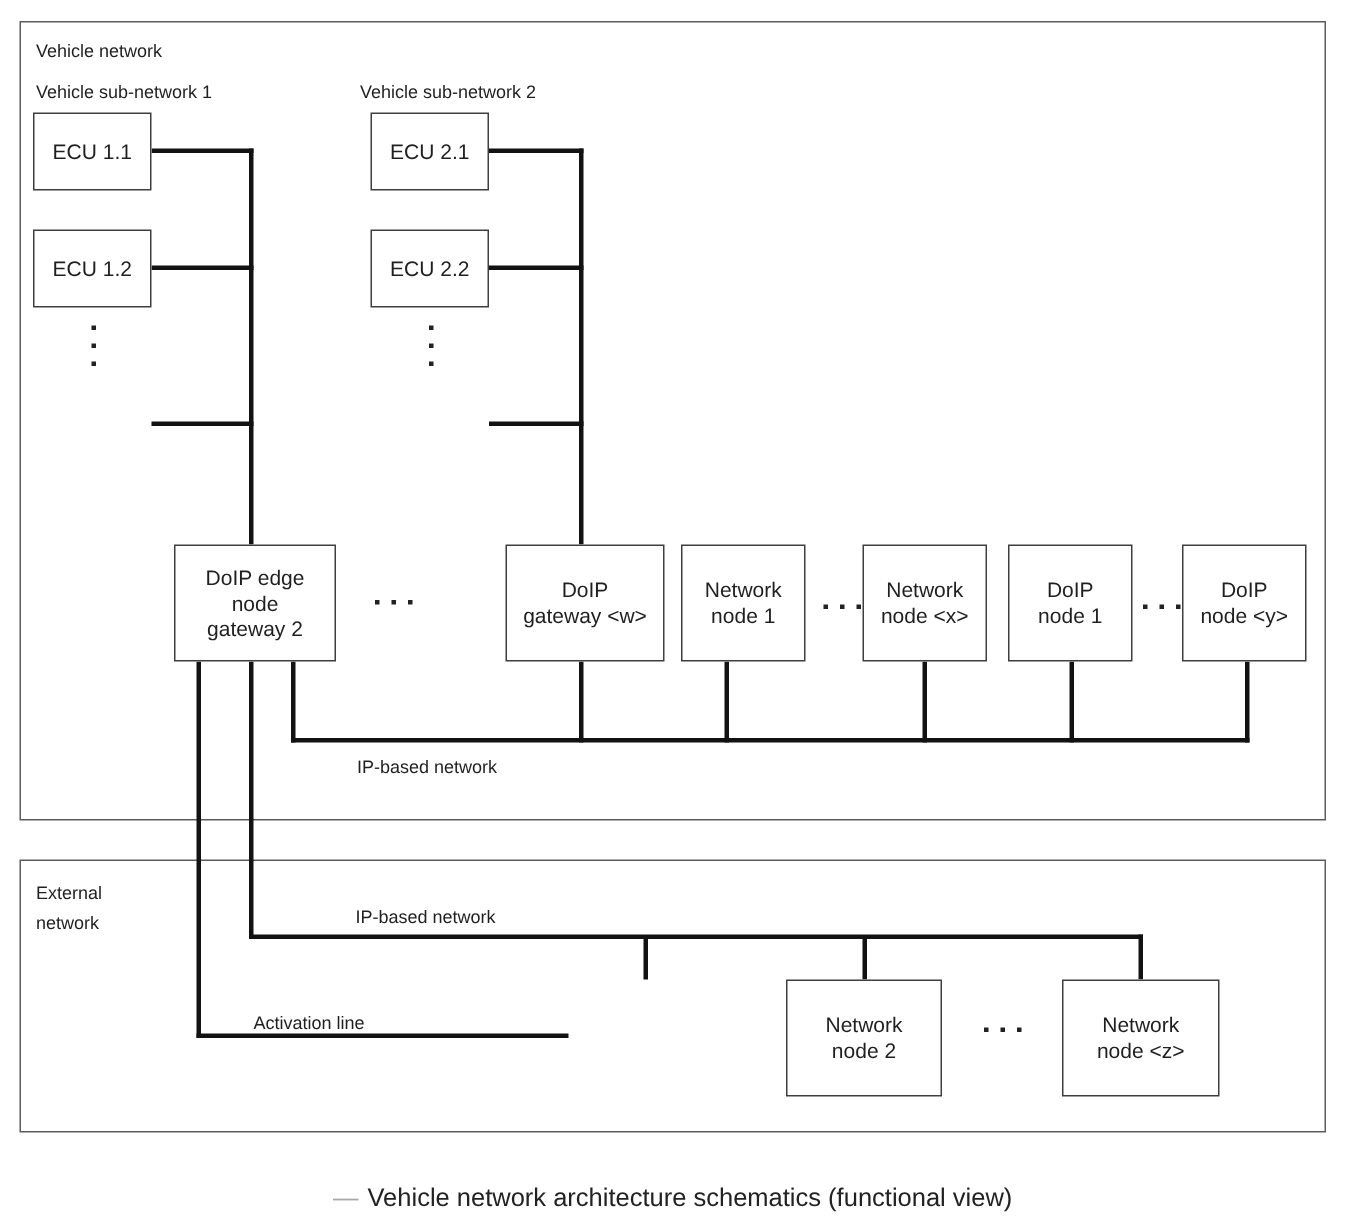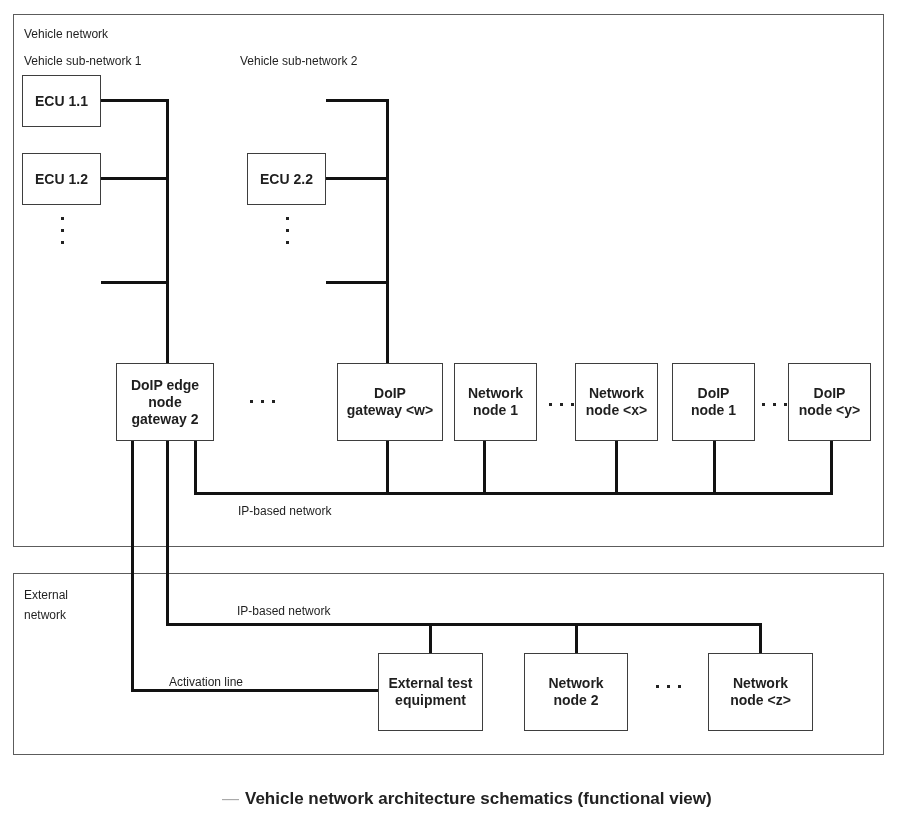--- a/index.html
+++ b/index.html
@@ -26,34 +26,33 @@
     border:1.5px solid var(--box_border,#3e3e3e);
     background:#ffffff;
     display:flex;
     flex-direction:column;
     align-items:center;
     justify-content:center;
     text-align:center;
     font-size:14px;
     line-height:17px;
     white-space:nowrap;
-    font-weight:bold;
   }
   .ecu{width:79px;height:52px;}
   .lbl{position:absolute;white-space:nowrap;font-size:12px;line-height:20px;}
   .hdots{position:absolute;display:flex;gap:8px;}
   .vdots{position:absolute;display:flex;flex-direction:column;gap:9px;}
   .hdots i,.vdots i{display:block;width:3px;height:3px;background:#222;}
   .caption{
     position:absolute;left:222px;top:789px;
     display:flex;align-items:baseline;gap:6px;
     font-size:17px;
   }
   .caption .dash{color:var(--caption_dash,#a8a8a8);font-weight:400;}
-  .caption .txt{font-weight:700;color:#222;}
+  .caption .txt{font-weight:400;color:#222;}
 </style>
 </head>
 <body>
 
 <div id="canvas">
 
   <div class="outer" style="left:13px;top:14px;width:871px;height:533px"></div>
   <div class="outer" style="left:13px;top:573px;width:871px;height:182px"></div>
 
   <div class="wire" style="left:101px;top:99px;width:68px;height:3px"></div>
@@ -113,25 +112,28 @@
       <i></i>
     </div>
 
   <div class="node ecu" style="left:22px;top:75px">
     <div>ECU 1.1</div>
   </div>
   <div class="node ecu" style="left:22px;top:153px">
     <div>ECU 1.2</div>
   </div>
 
+  <div class="node ecu" style="left:247px;top:75px">
+    <div>ECU 2.1</div>
+  </div>
   <div class="node ecu" style="left:247px;top:153px">
     <div>ECU 2.2</div>
   </div>
 
-  <div class="node" style="left:116px;top:363px;width:98px;height:78px">
+  <div class="node" style="left:116px;top:363px;width:108px;height:78px">
     <div>DoIP edge</div>
     <div>node</div>
     <div>gateway 2</div>
   </div>
   <div class="node" style="left:337px;top:363px;width:106px;height:78px">
     <div>DoIP</div>
     <div>gateway &lt;w&gt;</div>
   </div>
   <div class="node" style="left:454px;top:363px;width:83px;height:78px">
     <div>Network</div>
@@ -143,24 +145,20 @@
   </div>
   <div class="node" style="left:672px;top:363px;width:83px;height:78px">
     <div>DoIP</div>
     <div>node 1</div>
   </div>
   <div class="node" style="left:788px;top:363px;width:83px;height:78px">
     <div>DoIP</div>
     <div>node &lt;y&gt;</div>
   </div>
 
-  <div class="node" style="left:378px;top:653px;width:105px;height:78px">
-    <div>External test</div>
-    <div>equipment</div>
-  </div>
   <div class="node" style="left:524px;top:653px;width:104px;height:78px">
     <div>Network</div>
     <div>node 2</div>
   </div>
   <div class="node" style="left:708px;top:653px;width:105px;height:78px">
     <div>Network</div>
     <div>node &lt;z&gt;</div>
   </div>
 
   <div class="lbl" style="left:24px;top:24px">Vehicle network</div>

